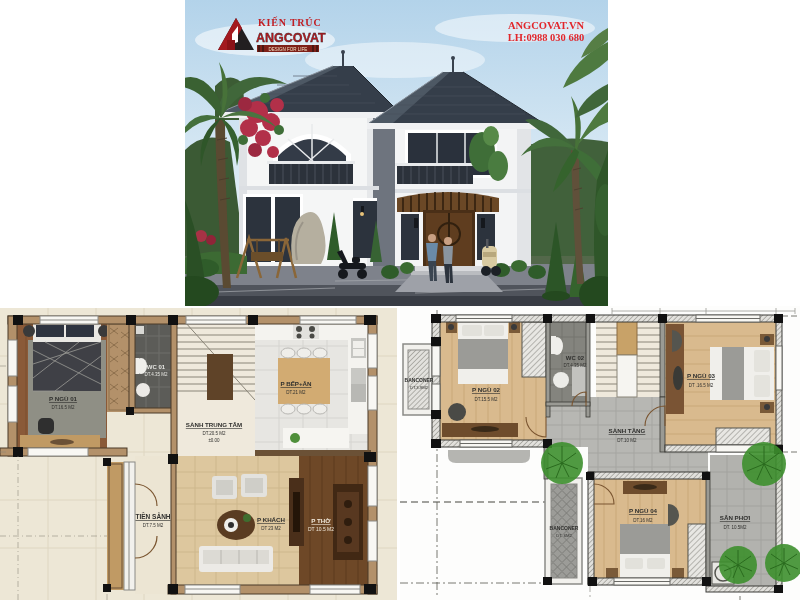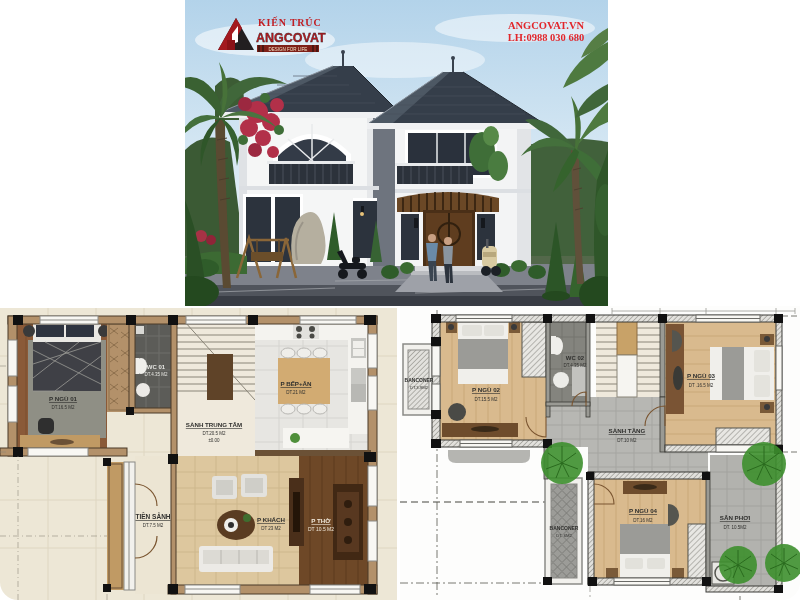--- a/index.html
+++ b/index.html
@@ -1,16 +1,16 @@
 <!DOCTYPE html>
 <html><head>
 <meta charset="utf-8">
 <style>
 html,body{margin:0;padding:0;background:#ffffff;}
-#page{position:relative;width:800px;height:600px;background:#ffffff;overflow:hidden;font-family:"Liberation Sans",sans-serif;border-radius:18px;}
+#page{position:relative;width:800px;height:600px;background:#ffffff;overflow:hidden;font-family:"Liberation Sans",sans-serif;}
 .abs{position:absolute;}
 </style>
 </head>
 <body>
 <div id="page">
 
 <svg class="abs" style="left:185px;top:0px" width="423" height="306" viewBox="0 0 423 306">
 <defs>
 <linearGradient id="sky" x1="0" y1="0" x2="0" y2="1">
 <stop offset="0" stop-color="#b3d3ea"></stop>

